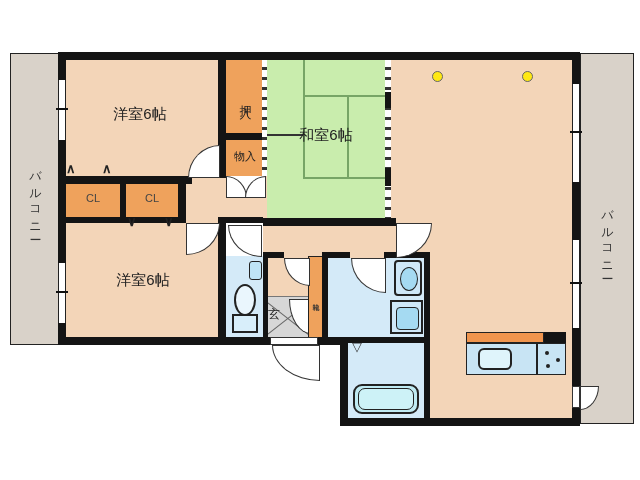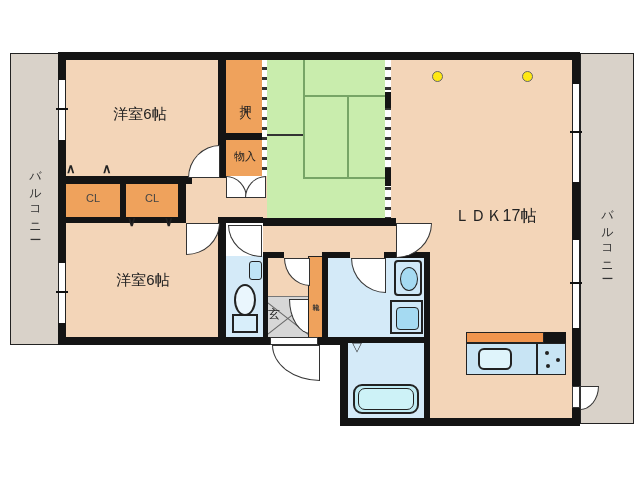--- a/index.html
+++ b/index.html
@@ -160,16 +160,16 @@
   <div class="fan f-tr" style="left:272px;top:345px;width:46px;height:34px;"></div>
   <div class="abs" style="left:572px;top:386px;width:8px;height:22px;background:#fff;border:1px solid #333;box-sizing:border-box;"></div>
   <div class="fan f-tl" style="left:580px;top:386px;width:17px;height:22px;"></div>
 
   <div class="chev" style="left:66px;top:164px;">∧</div>
   <div class="chev" style="left:102px;top:164px;">∧</div>
   <div class="chev" style="left:127px;top:217px;">∨</div>
   <div class="chev" style="left:164px;top:217px;">∨</div>
 
   <div class="lbl" style="left:85px;top:105px;width:110px;">洋室6帖</div>
-  <div class="lbl" style="left:438px;top:206px;width:115px;font-size:16px;">ＬＤＫ17帖</div>
+  <div class="lbl" style="left:281px;top:126px;width:90px;">和室6帖</div>
   <div class="lbl" style="left:88px;top:271px;width:110px;">洋室6帖</div>
 
 </div>
 
 </body></html>

